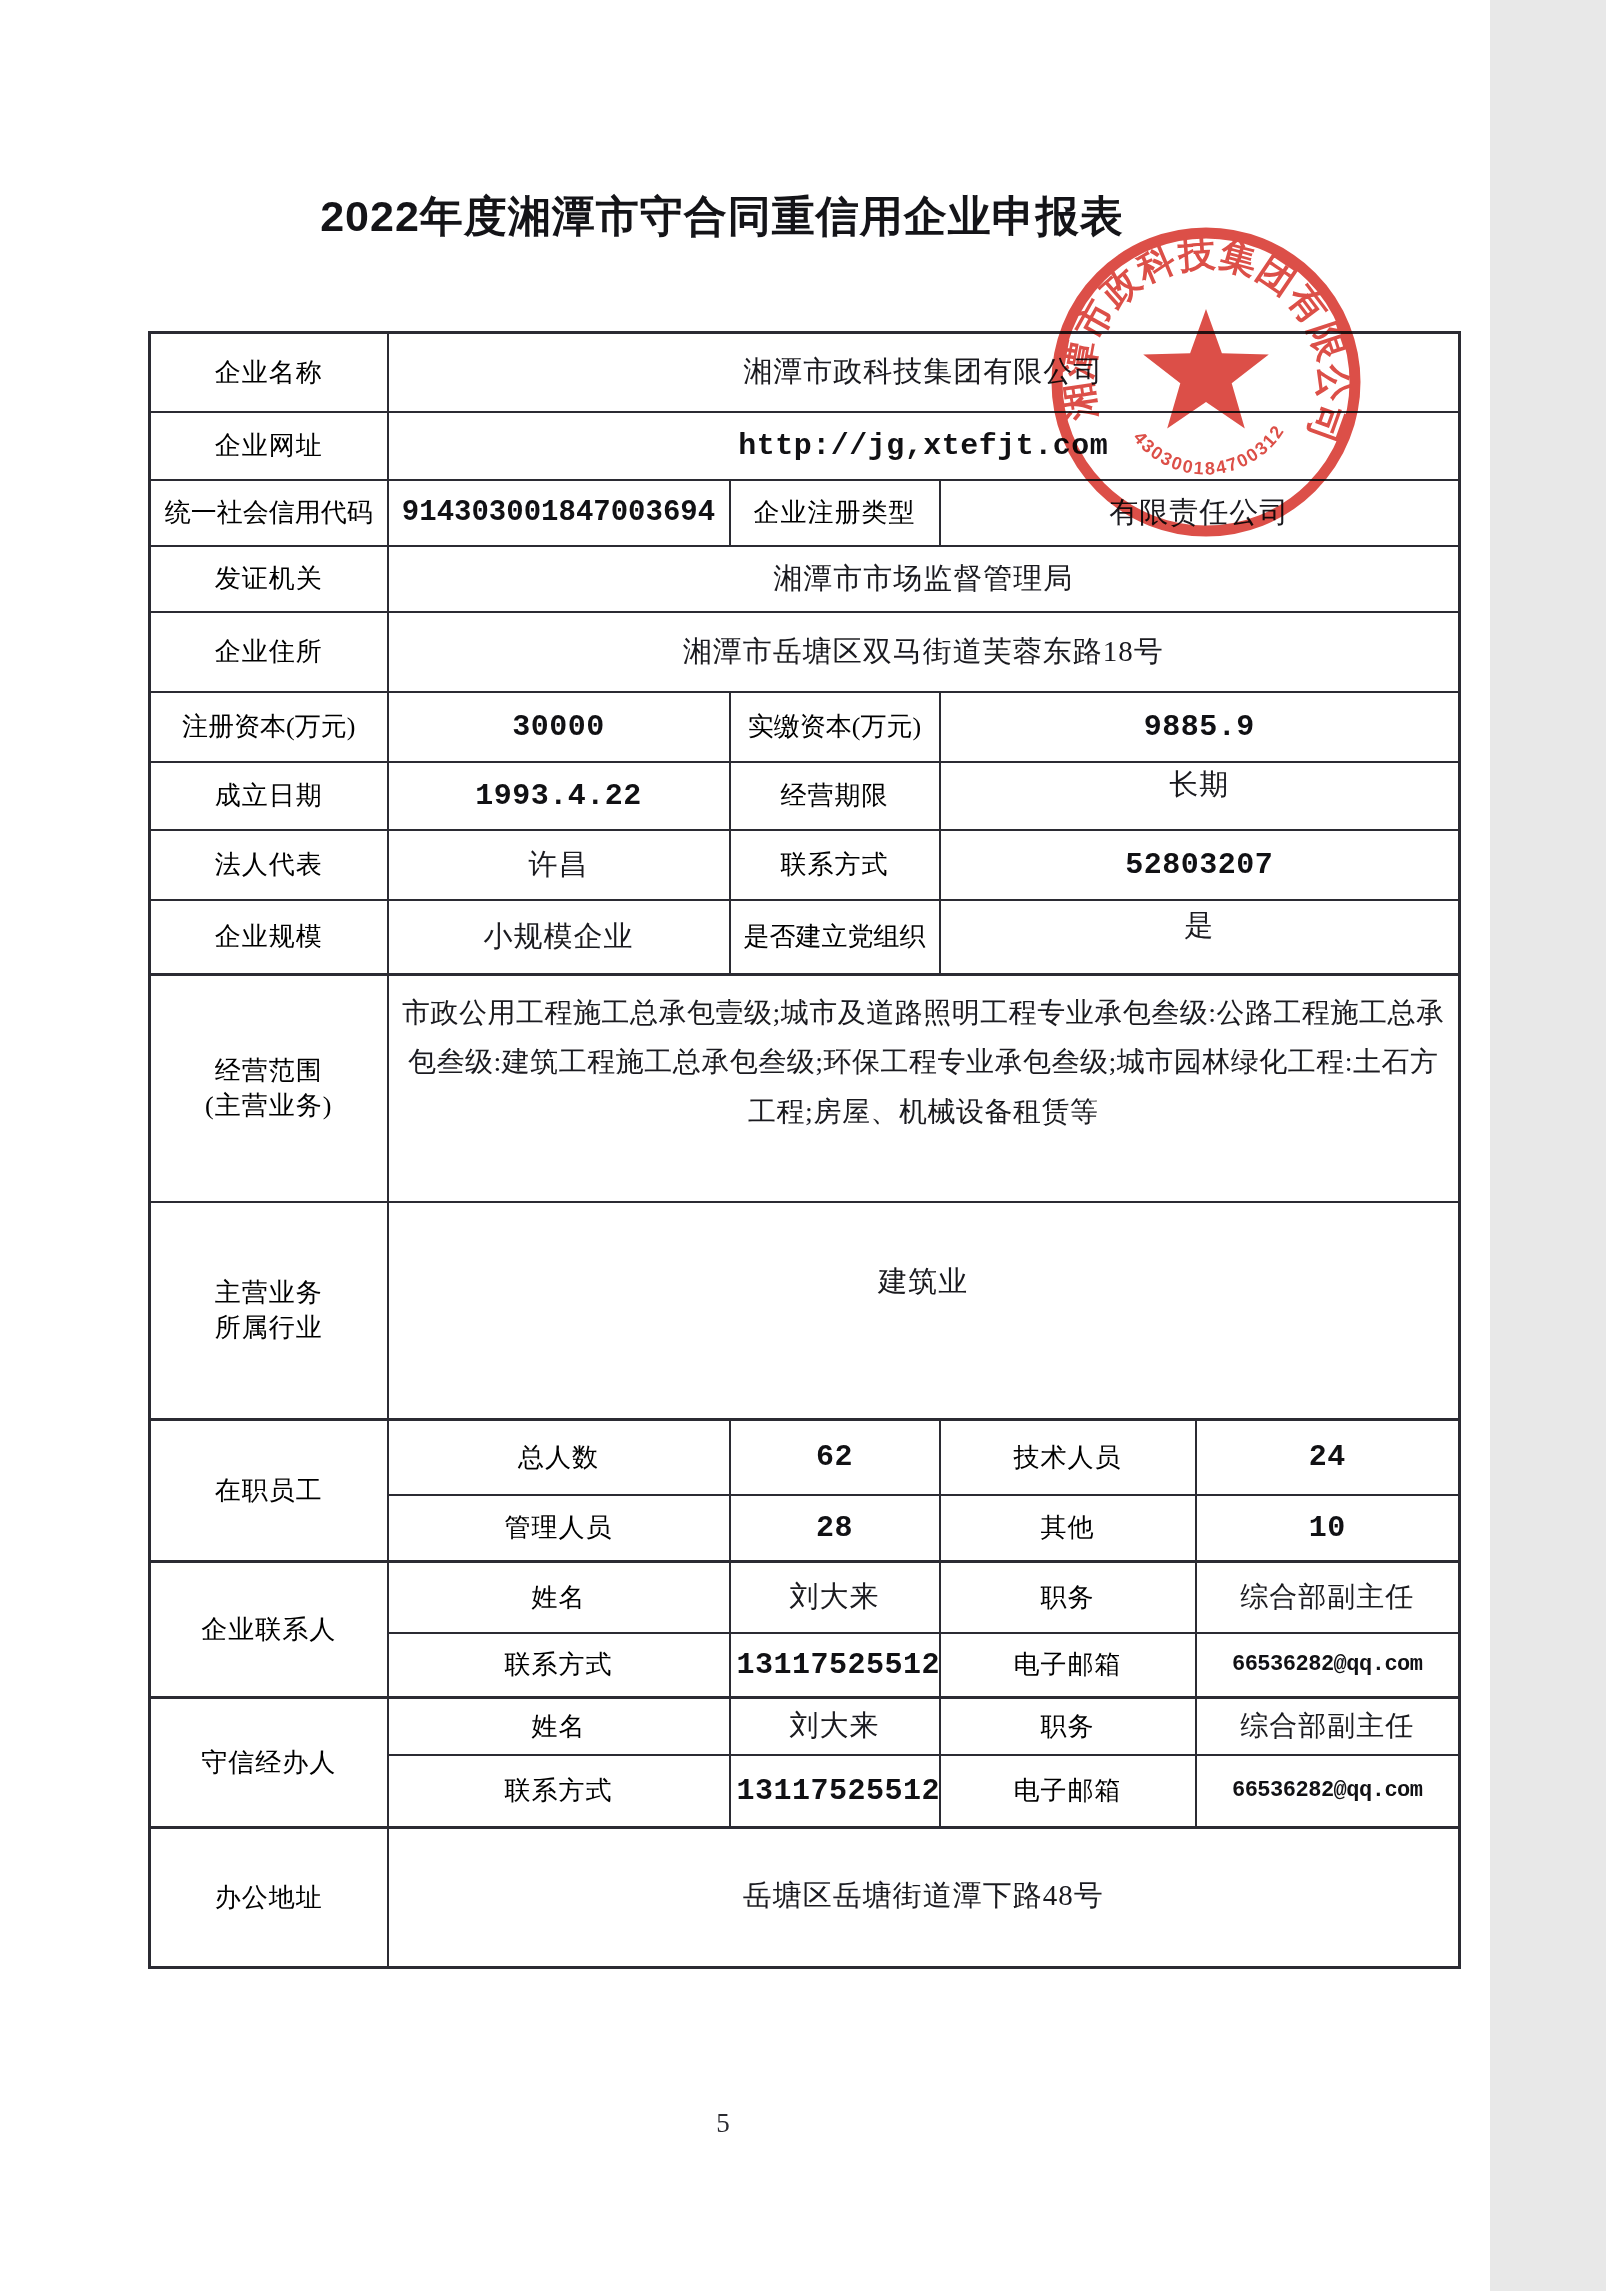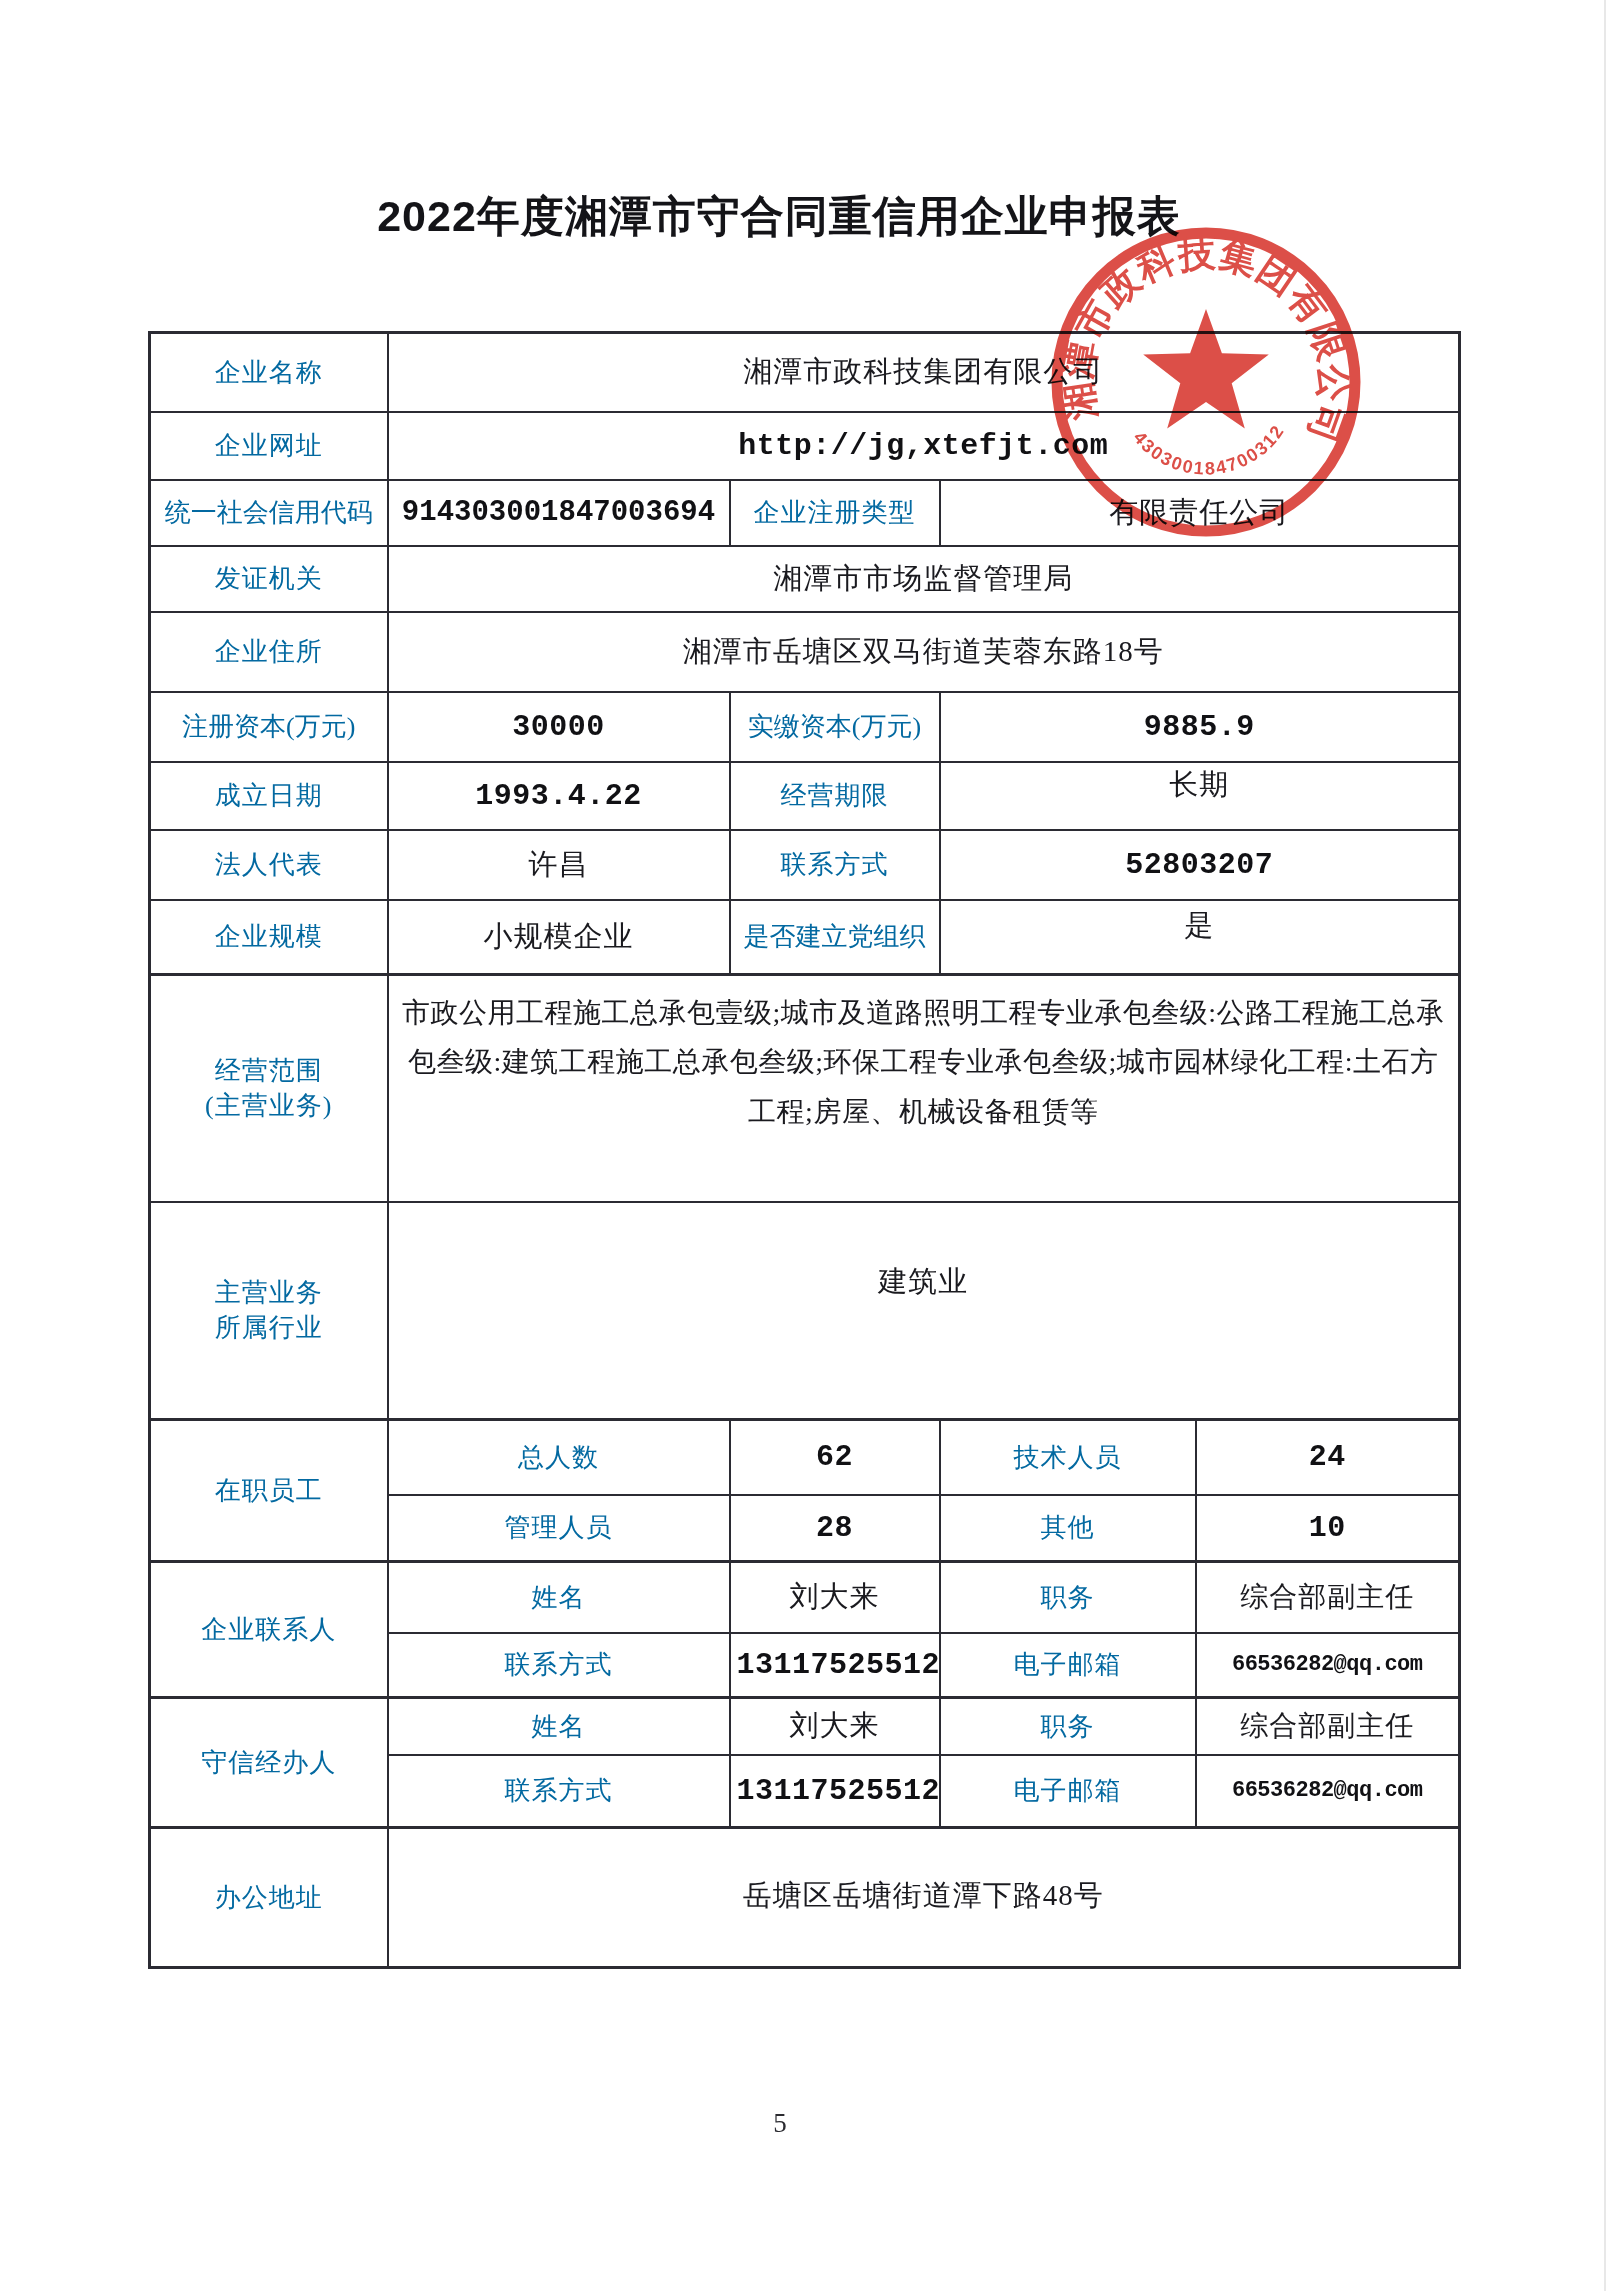--- a/index.html
+++ b/index.html
@@ -1,18 +1,18 @@
 <!DOCTYPE html>
 <html><head>
 <meta charset="utf-8">
 <style>
   html,body{margin:0;padding:0;background:#e8e8e8;}
   .page{
     position:relative;
-    width:1604px;height:2291px;
+    width:1490px;height:2291px;
     background:#ffffff;
     overflow:hidden;
     font-family:"Liberation Serif","DejaVu Serif",serif;
     color:#1a1a1f;
   }
   .doc-title{
     position:absolute;top:188px;left:0;right:46px;
     text-align:center;
     font-family:"Liberation Sans","DejaVu Sans",sans-serif;
     font-weight:bold;font-size:43px;letter-spacing:1px;
@@ -24,21 +24,21 @@
     border-collapse:collapse;table-layout:fixed;
     border:3px solid #2b2b33;
   }
   .form-table td{
     border:2px solid #2b2b33;
     text-align:center;vertical-align:middle;
     padding:0 6px;overflow:hidden;
   }
   tr.heavy td{border-top-width:3px;border-radius:26px;}
   .lab{
-    font-size:26px;letter-spacing:1px;color:#0369a1;
+    font-size:26px;letter-spacing:1px;color:#000000;
   }
   .lab .l2{display:block;margin-top:0;}
   .vcn{font-size:29px;letter-spacing:1px;}
   .vnum{
     font-family:Liberation Mono, monospace;
     font-weight:700;font-size:30px;letter-spacing:0.5px;color:#111114;
   }
   .vnum.small{font-size:22px;letter-spacing:-0.5px;}
   .vnum.code{font-size:29px;letter-spacing:0;}
   .hi{position:relative;top:-11px;}

